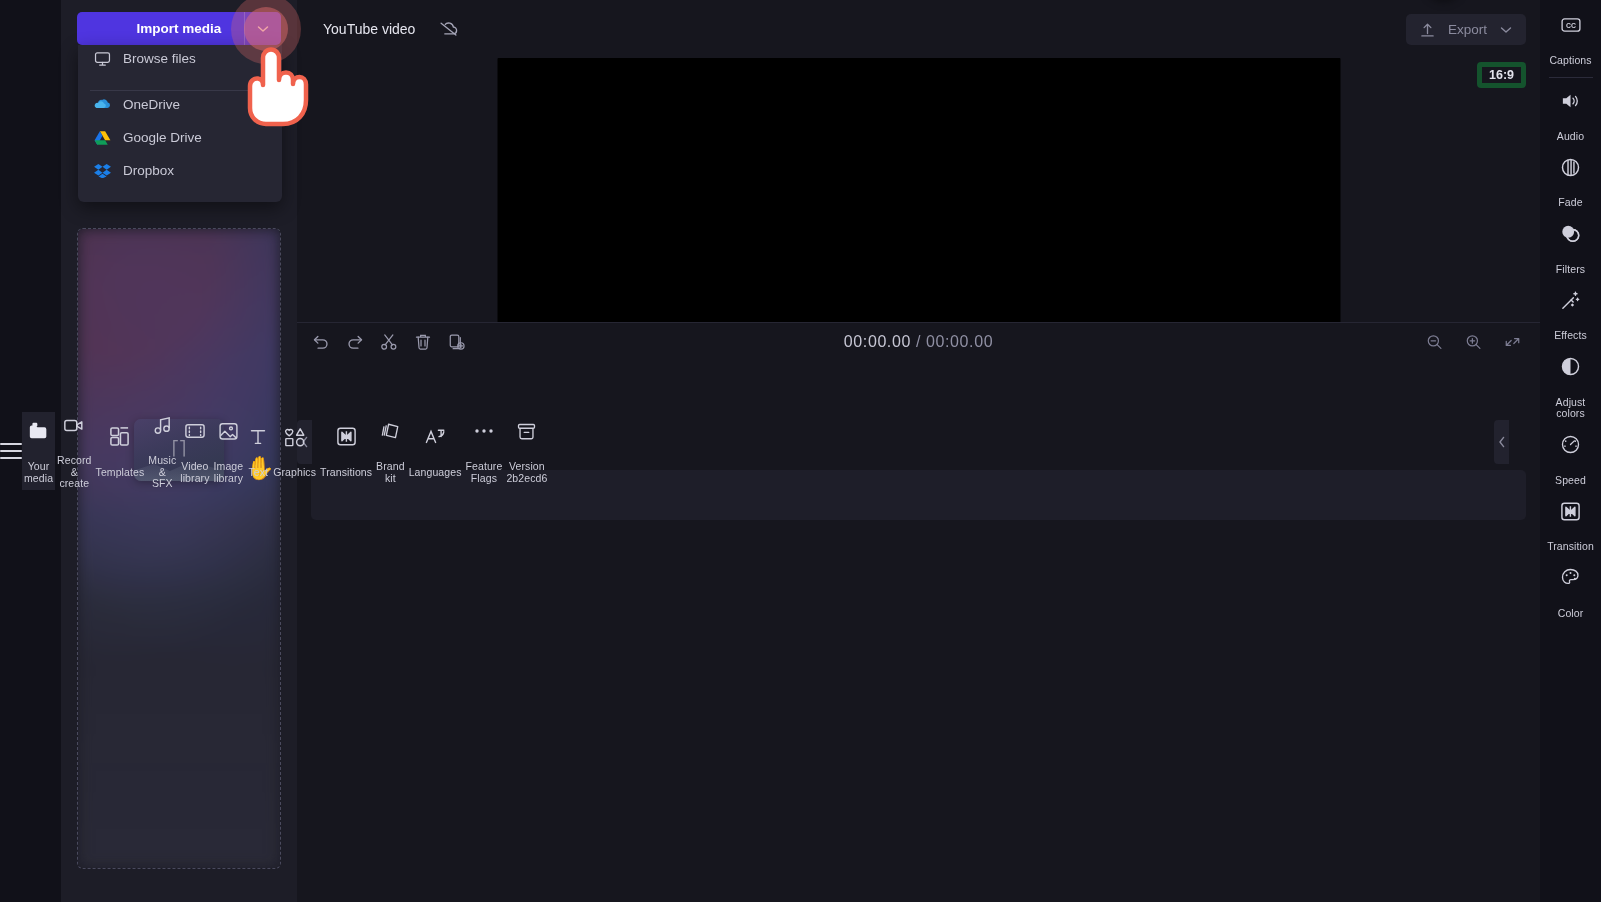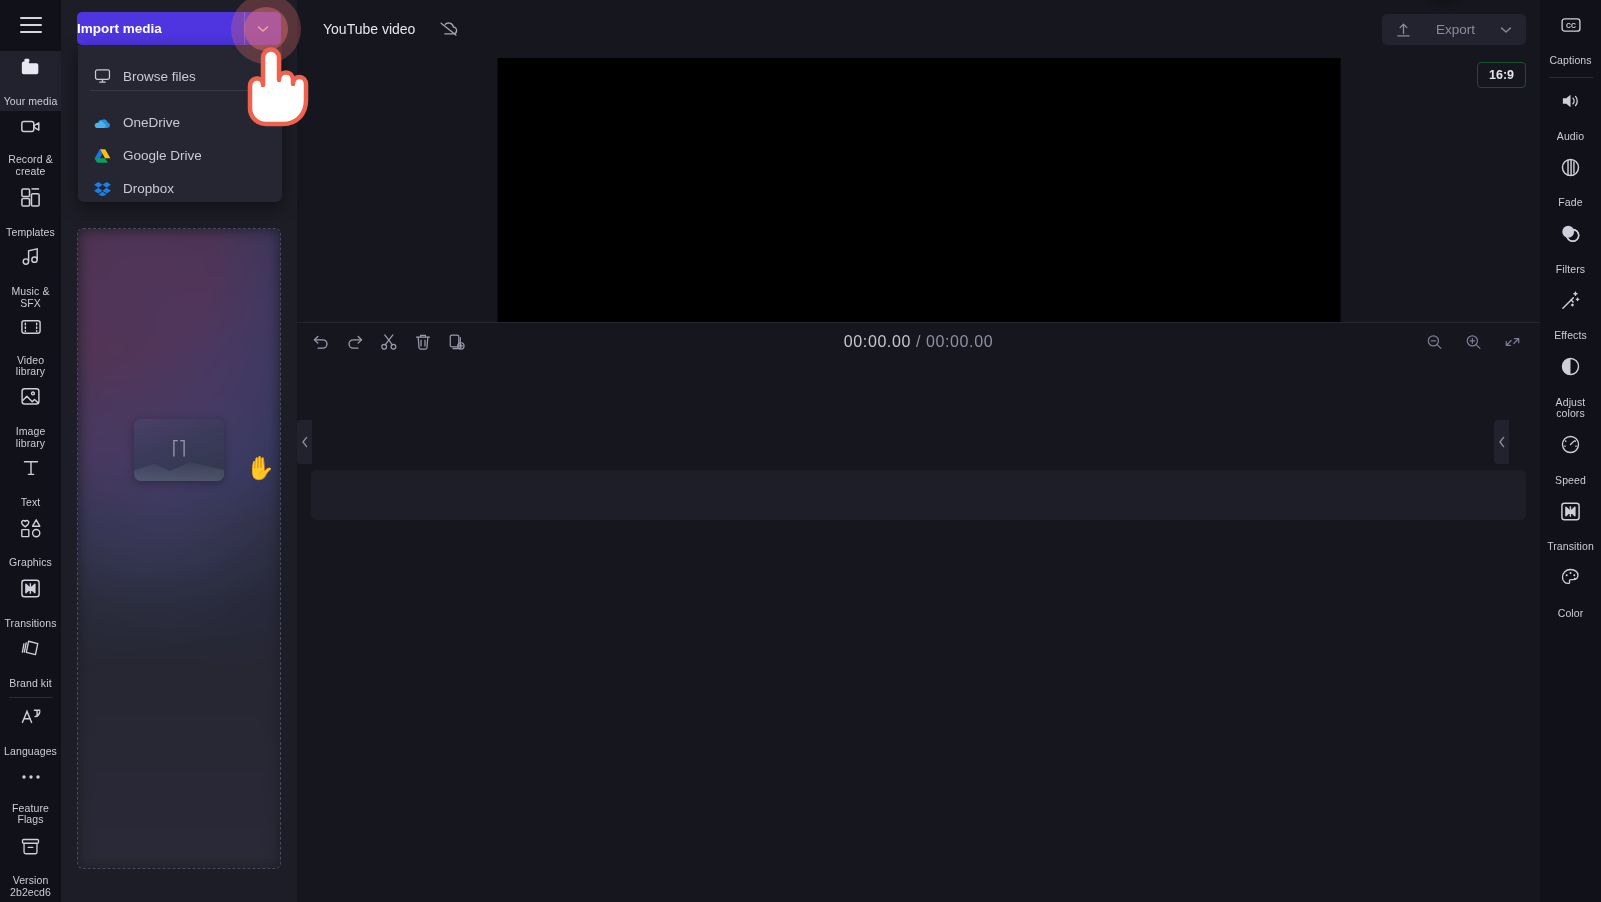--- a/index.html
+++ b/index.html
@@ -8,21 +8,21 @@
     background: #16161e;
     font-family: "Liberation Sans", sans-serif;
     overflow: hidden;
   }
   .app { position: relative; width: 1601px; height: 902px; display: flex; }
 
   
   .left-rail {
     width: 61px; height: 902px;
     background: #111119;
-    display: flex; flex-direction: column; align-items: center;
+    display: flex; flex-direction: row; align-items: center;
     flex: 0 0 61px;
     position: relative; z-index: 30;
   }
   .hamburger {
     width: 61px; height: 58px;
     display: flex; align-items: center; justify-content: center;
     cursor: pointer;
   }
   .hamburger span {
     display:block; width: 22px; height: 2px; background: #d6d6e0; border-radius: 2px;
@@ -46,21 +46,21 @@
   .media-panel {
     width: 236px; flex: 0 0 236px; height: 902px;
     background: #1d1d27;
     position: relative;
     z-index: 20;
   }
   .import-btn {
     position: absolute; left: 16px; top: 12px;
     width: 204px; height: 33px;
     background: #4f35e0; border-radius: 5px;
-    display: flex; align-items: center; justify-content: flex-start;
+    display: flex; align-items: center; justify-content: center;
     color: #fff; font-size: 13.5px; font-weight: bold;
     cursor: pointer;
   }
   .import-split {
     position: absolute; right: 0; top: 0; width: 37px; height: 33px;
     border-left: 1px solid rgba(255,255,255,.22);
     display:flex; align-items:center; justify-content:center;
   }
   .dropzone {
     position: absolute; left: 16px; top: 228px;
@@ -114,21 +114,21 @@
   .import-menu {
     position: absolute; left: 78px; top: 45px;
     width: 204px;
     background: #262633;
     border-radius: 0 0 6px 6px;
     box-shadow: 0 6px 18px rgba(0,0,0,.45);
     padding: 6px 0 6px;
     z-index: 40;
   }
   .menu-item {
-    height: 33px; display: flex; align-items: flex-end; gap: 12px;
+    height: 33px; display: flex; align-items: flex-start; gap: 12px;
     padding: 0 16px; cursor: pointer; color: #c9c9d6; font-size: 13.5px;
   }
   .mi-icon { width: 17px; display:flex; align-items:center; justify-content:center; }
   .menu-sep { height: 1px; background: #383848; margin: 6px 12px; }
 
   
   .main {
     flex: 1 1 auto; height: 640px; position: relative;
     background: #16161e;
     display: flex; flex-direction: column;
@@ -143,30 +143,30 @@
   }
   .cloud-btn {
     width: 30px; height: 29px; margin-left: 6px;
     display:flex; align-items:center; justify-content:center;
     border-radius: 4px; cursor: pointer;
   }
   .export-btn {
     position: absolute; right: 14px; top: 14px;
     height: 31px; padding: 0 14px; border-radius: 5px;
     background: #23232f;
-    display: flex; align-items: center; gap: 25px;
+    display: flex; align-items: center; gap: 13px;
     color: #8b8b9e; font-size: 13.5px; cursor: pointer;
   }
 
   .preview-wrap {
     flex: 1 1 auto; position: relative;
   }
   .ratio-badge {
     position: absolute; right: 14px; top: 4px;
-    width: 49px; height: 26px; border: 1px solid #14532d; border-radius: 4px;
+    width: 49px; height: 26px; border: 5px solid #14532d; border-radius: 4px;
     display: flex; align-items: center; justify-content: center;
     color: #e3e3ec; font-size: 12.5px; font-weight: bold; cursor: pointer;
   }
   .stage {
     position: absolute; left: 50%; transform: translateX(-50%);
     top: 0; width: 843px; height: 474px; background: #000; border-radius: 1px;
   }
   .player-ctrls {
     position: absolute; left: 0; right: 0; top: 480px;
     display: flex; align-items: center; justify-content: center; gap: 22px;

